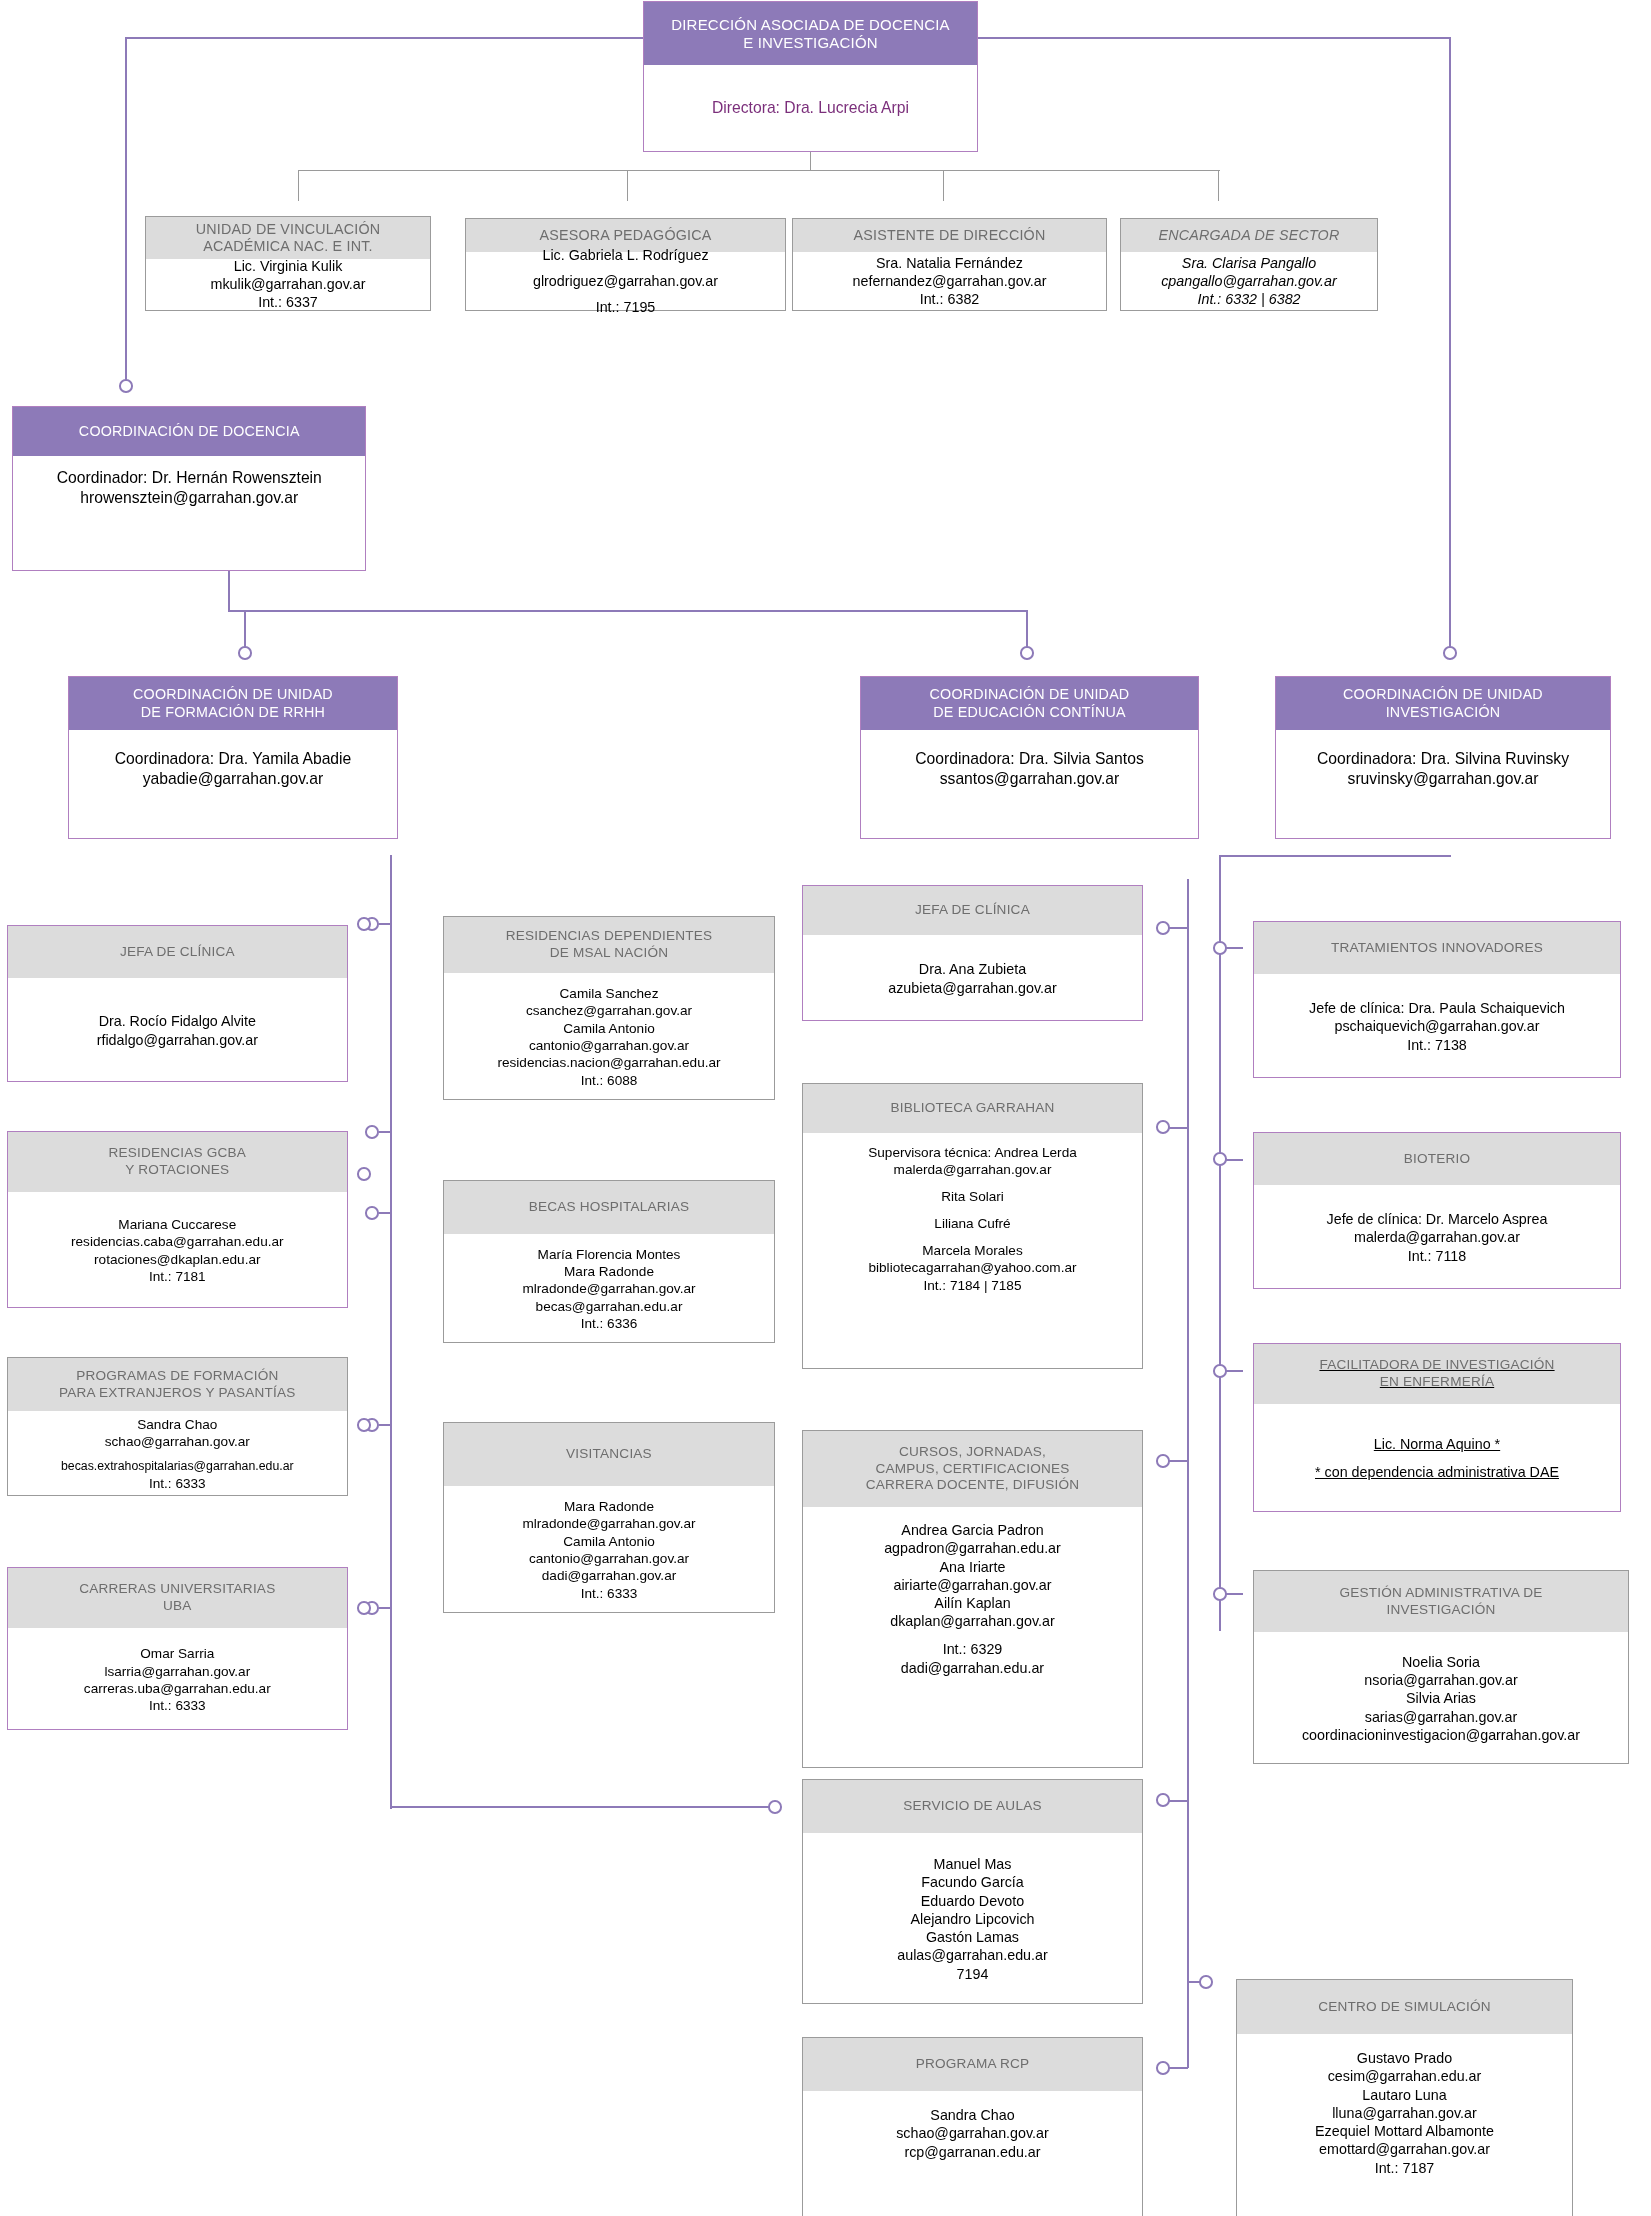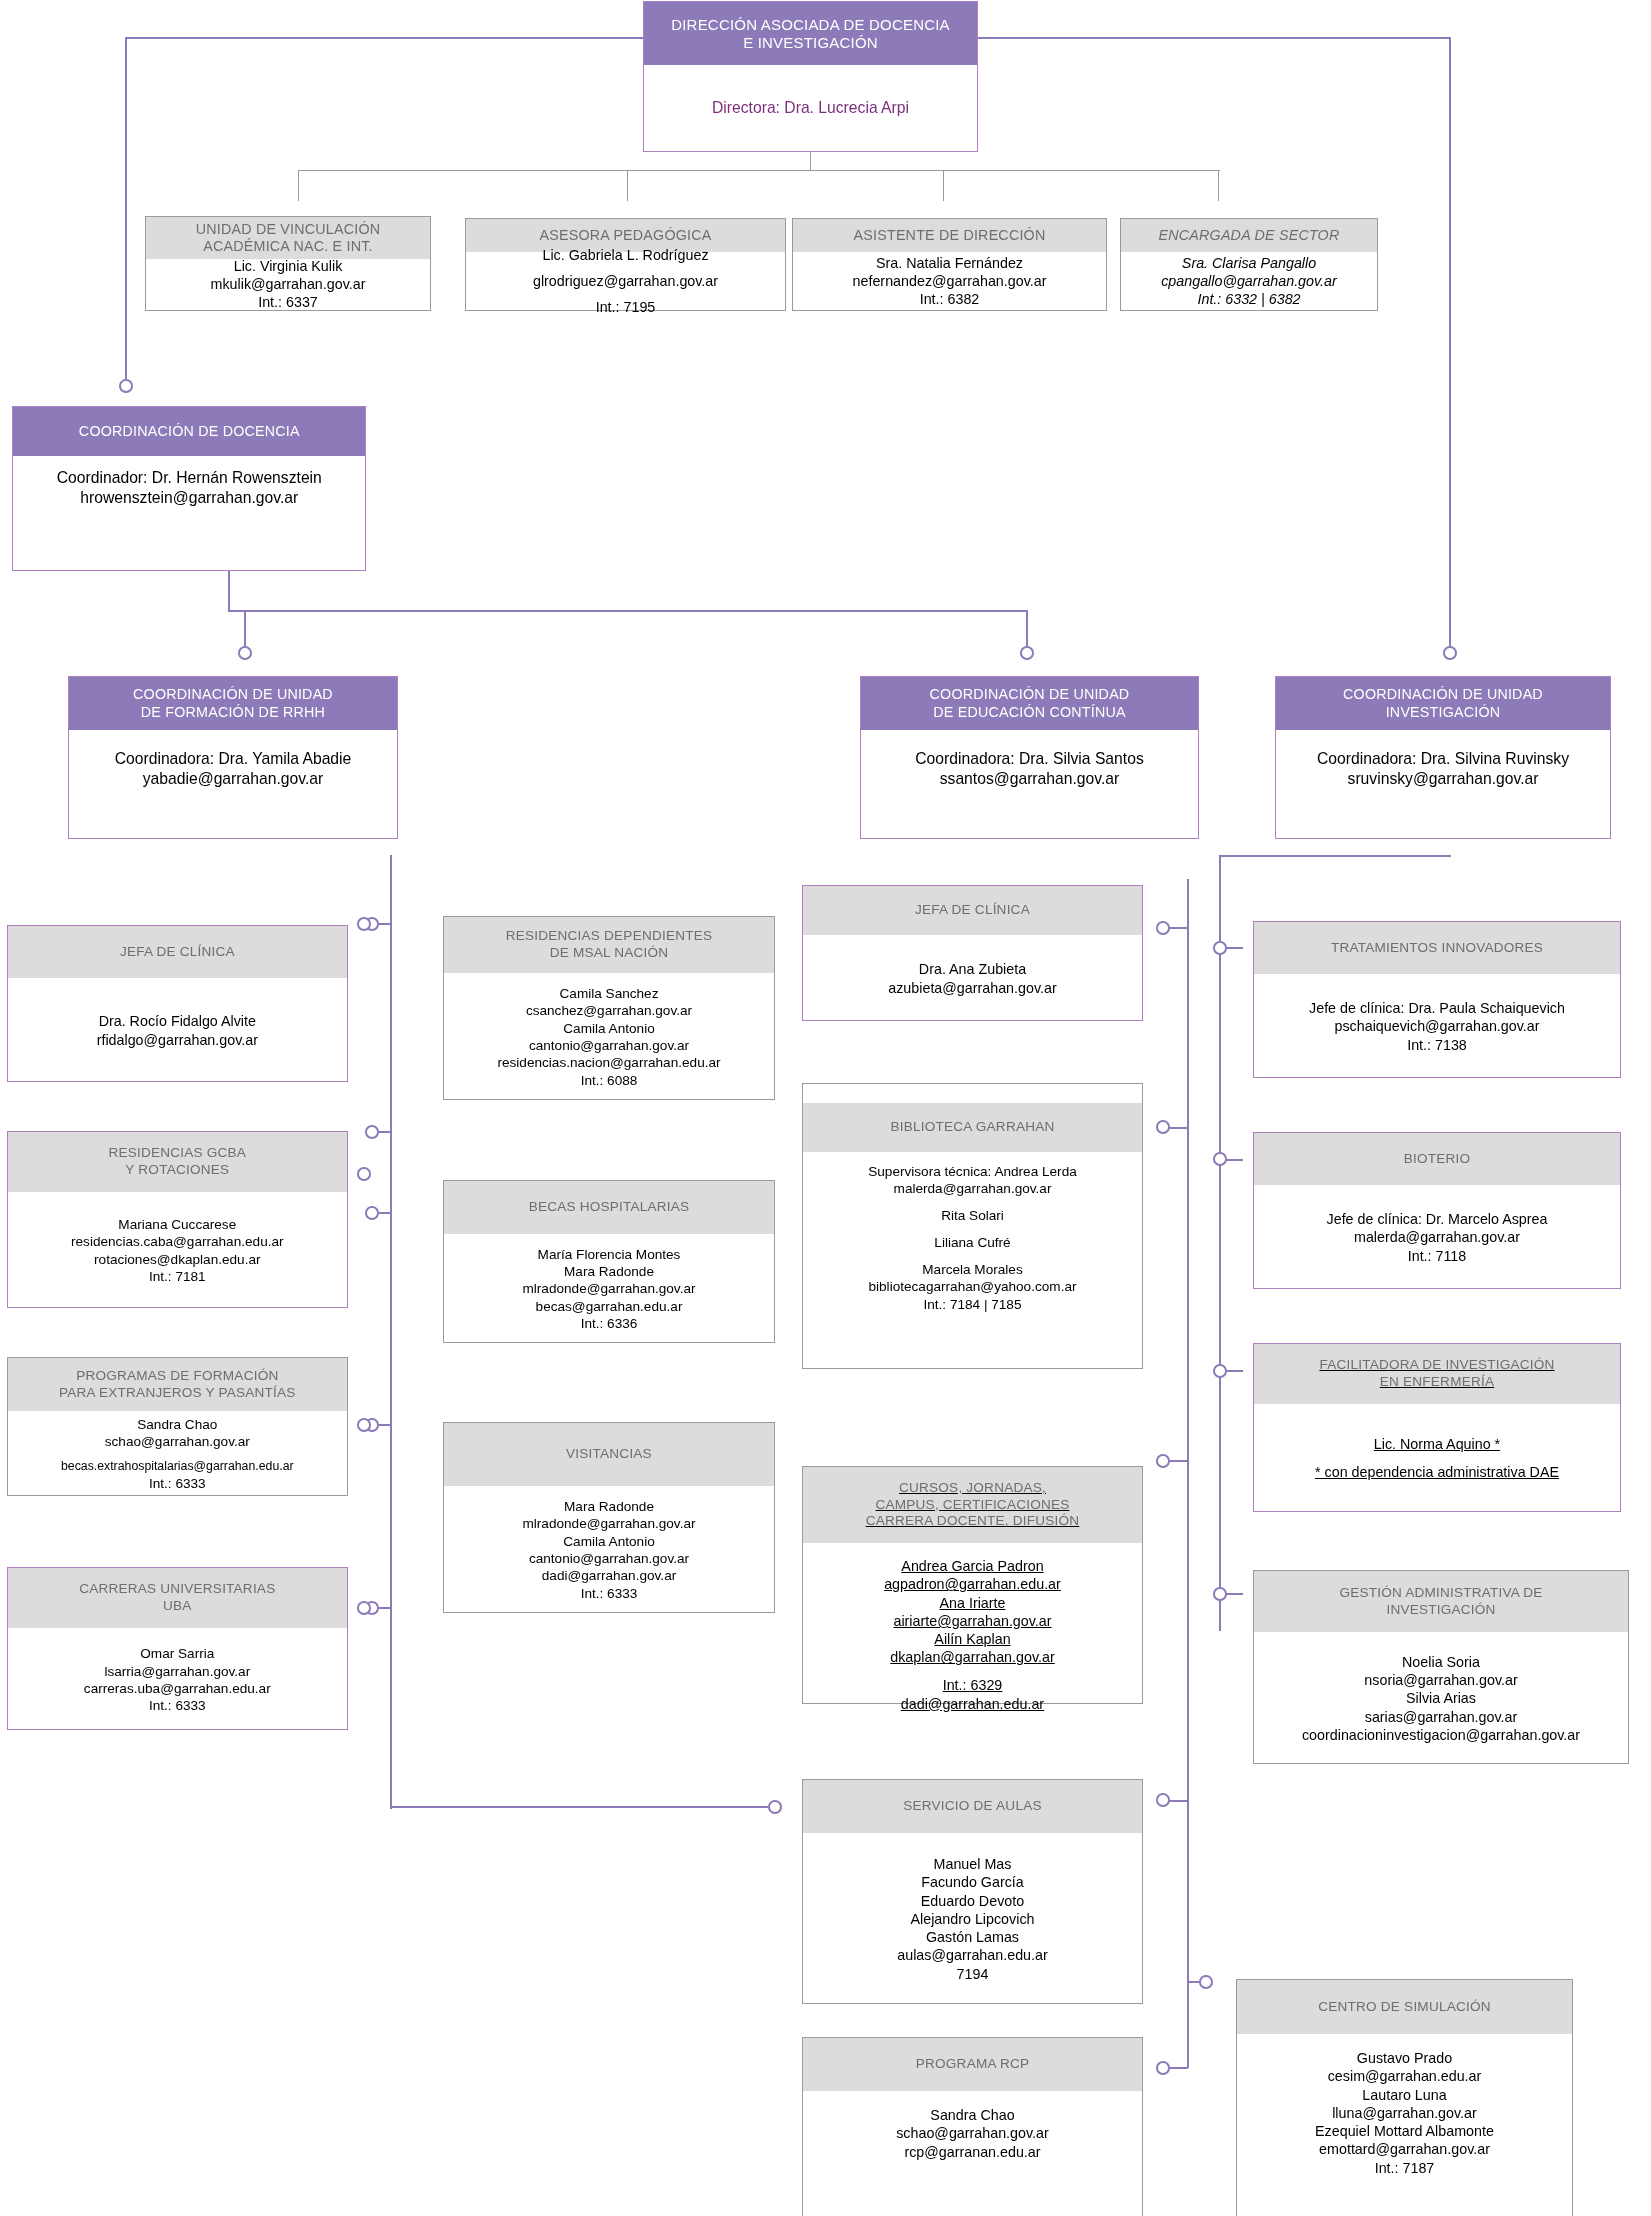--- a/index.html
+++ b/index.html
@@ -271,36 +271,36 @@
 
   <div class="box" style="left:802px;top:885px;width:341px;height:136px;">
     <div class="hdr lbl-s" style="height:49px;white-space:pre-line;">JEFA DE CLÍNICA</div>
     <div class="bdy txt-m" style="height:87px;">
       <span class="ln">Dra. Ana Zubieta</span>
       <span class="ln">azubieta@garrahan.gov.ar</span>
     </div>
   </div>
 
   <div class="box gray-border" style="left:802px;top:1083px;width:341px;height:286px;">
-    <div class="hdr lbl-s" style="height:49px;white-space:pre-line;margin-top:19px;">BIBLIOTECA GARRAHAN</div>
+    <div class="hdr lbl-s" style="height:49px;white-space:pre-line;">BIBLIOTECA GARRAHAN</div>
     <div class="bdy txt-s" style="height:237px;justify-content:flex-start;padding-top:11px;">
       <span class="ln">Supervisora técnica: Andrea Lerda</span>
       <span class="ln">malerda@garrahan.gov.ar</span>
       <span class="gap"></span>
       <span class="ln">Rita Solari</span>
       <span class="gap"></span>
       <span class="ln">Liliana Cufré</span>
       <span class="gap"></span>
       <span class="ln">Marcela Morales</span>
       <span class="ln">bibliotecagarrahan@yahoo.com.ar</span>
       <span class="ln">Int.: 7184 | 7185</span>
     </div>
   </div>
 
-  <div class="box gray-border" style="left:802px;top:1466px;width:341px;height:238px;text-decoration:underline;">
+  <div class="box gray-border" style="left:802px;top:1430px;width:341px;height:338px;">
     <div class="hdr lbl-s" style="height:76px;white-space:pre-line;">CURSOS, JORNADAS,
 CAMPUS, CERTIFICACIONES
 CARRERA DOCENTE, DIFUSIÓN</div>
     <div class="bdy txt-m" style="height:262px;justify-content:flex-start;padding-top:14px;">
       <span class="ln">Andrea Garcia Padron</span>
       <span class="ln">agpadron@garrahan.edu.ar</span>
       <span class="ln">Ana Iriarte</span>
       <span class="ln">airiarte@garrahan.gov.ar</span>
       <span class="ln">Ailín Kaplan</span>
       <span class="ln">dkaplan@garrahan.gov.ar</span>

